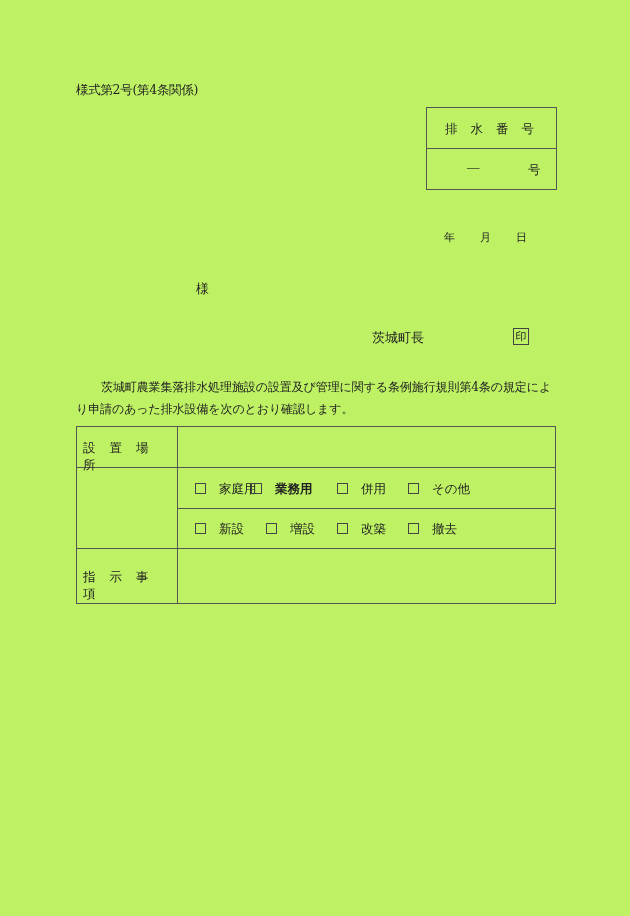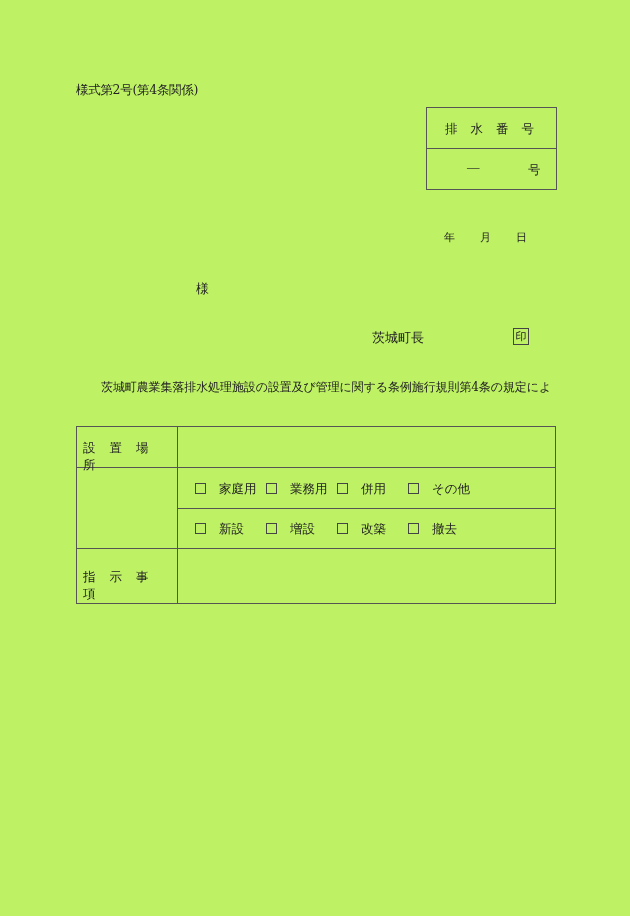--- a/index.html
+++ b/index.html
@@ -145,35 +145,36 @@
     <span class="y">年</span><span class="m">月</span><span class="d">日</span>
   </div>
 
   <div class="abs addressee-sama">様</div>
 
   <div class="abs mayor">茨城町長</div>
   <div class="abs seal">印</div>
 
   <div class="body-text">
     <span class="l1">茨城町農業集落排水処理施設の設置及び管理に関する条例施行規則第4条の規定によ</span>
+    <span class="l2">り申請のあった排水設備を次のとおり確認します。</span>
   </div>
 
   <div class="main-table">
     <div class="vdiv"></div>
     <div class="hline" style="top:40px;"></div>
     <div class="hline partial" style="top:81px;"></div>
     <div class="hline" style="top:121px;"></div>
 
     <div class="row-label" style="top:13px;">設置場所</div>
     <div class="abs" style="left:101px; top:0; width:377px; height:40px;"></div>
 
 
     <div class="opt-row" style="top:54px;">
       <span class="opt" style="left:0px;"><span class="box"></span><span>家庭用</span></span>
-      <span class="opt" style="left:71px;"><span class="box"></span><span>業務用</span></span>
+      <span class="opt" style="left:56px;font-weight:bold;"><span class="box"></span><span>業務用</span></span>
       <span class="opt" style="left:142px;"><span class="box"></span><span>併用</span></span>
       <span class="opt" style="left:213px;"><span class="box"></span><span>その他</span></span>
     </div>
 
     <div class="opt-row" style="top:94px;">
       <span class="opt" style="left:0px;"><span class="box"></span><span>新設</span></span>
       <span class="opt" style="left:71px;"><span class="box"></span><span>増設</span></span>
       <span class="opt" style="left:142px;"><span class="box"></span><span>改築</span></span>
       <span class="opt" style="left:213px;"><span class="box"></span><span>撤去</span></span>
     </div>

